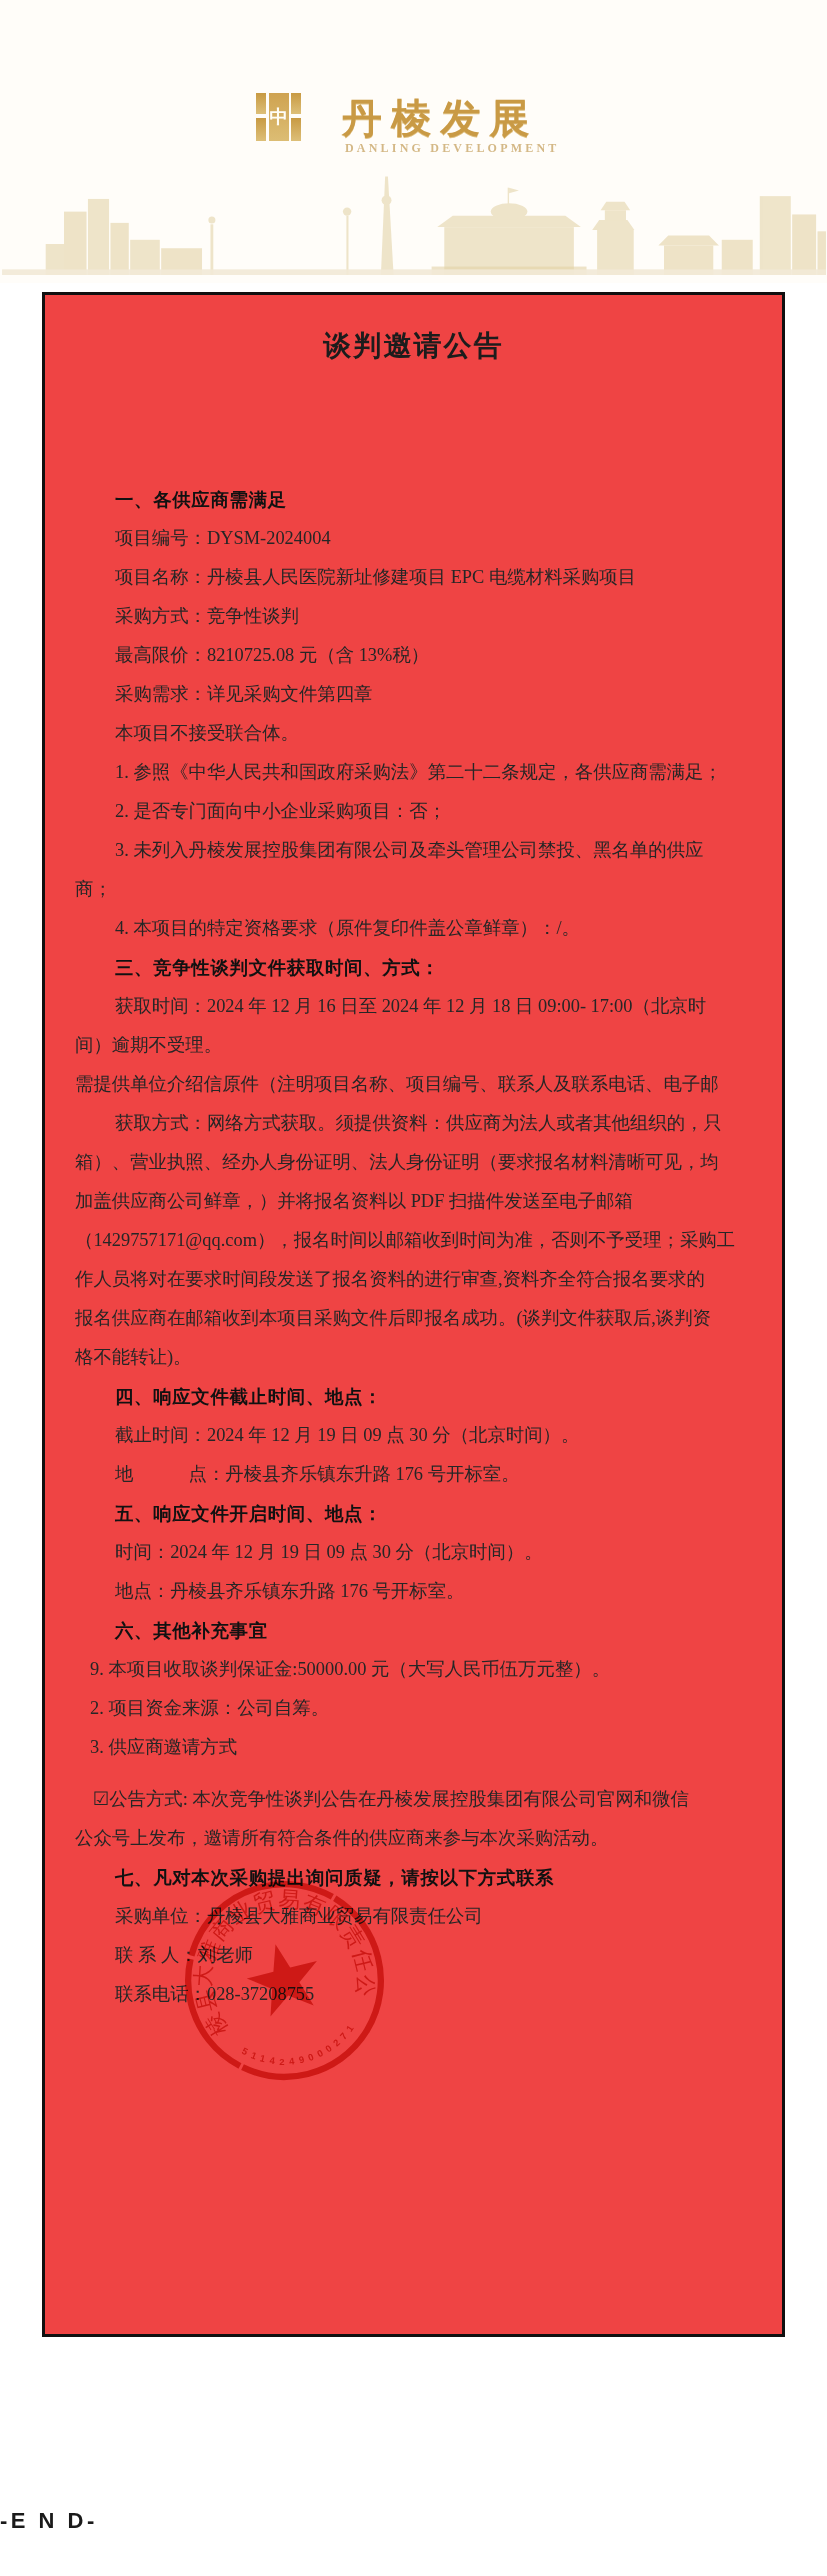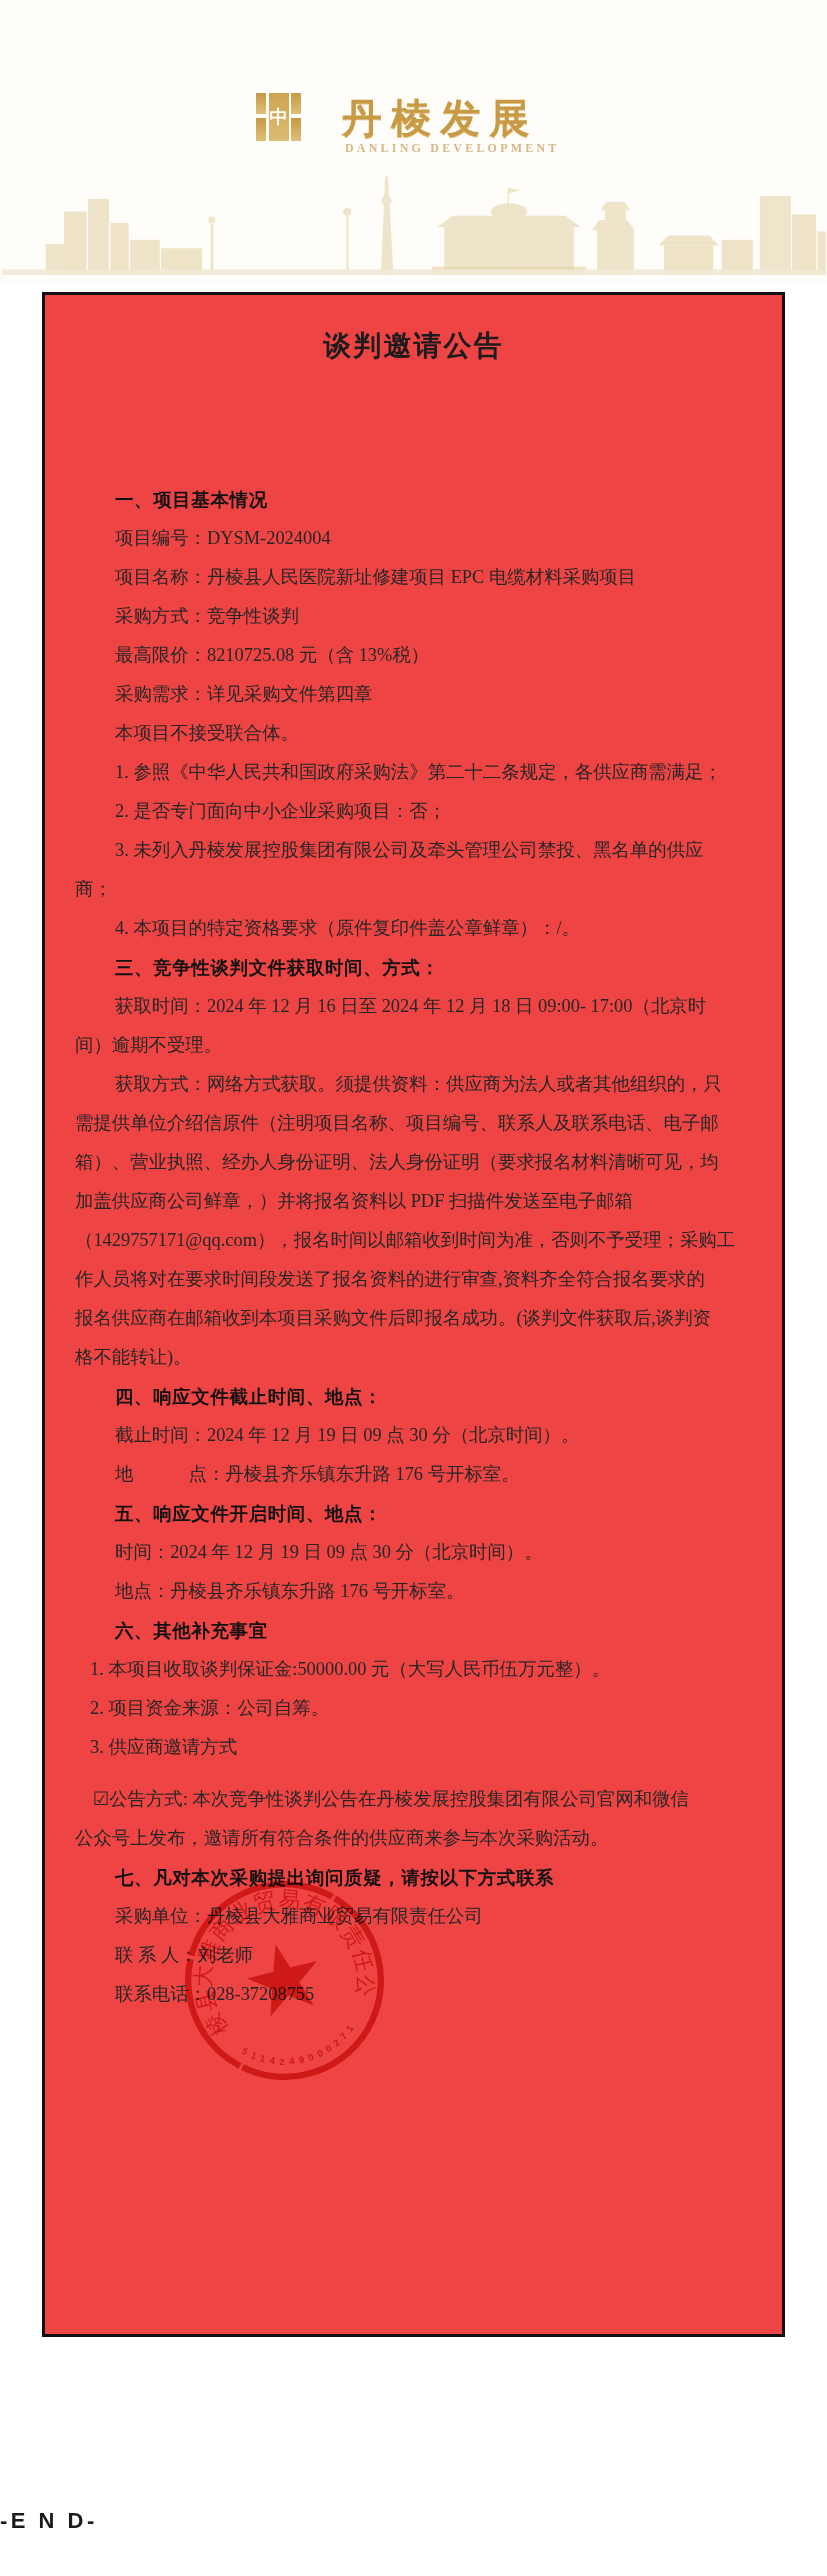--- a/index.html
+++ b/index.html
@@ -97,51 +97,51 @@
         <rect x="1122" y="56" width="34" height="86"></rect>
         <rect x="1158" y="80" width="12" height="62"></rect>
       </g>
       <rect x="0" y="134" width="1170" height="8" fill="#f2e9d6" opacity="0.9"></rect>
     </svg>
   </div>
 
   <div class="doc-box">
     <div class="doc-title">谈判邀请公告</div>
     <div class="doc-body">
-      <div class="ln h i2">一、项目基本情况</div>
+      <div class="ln h i2">一、各供应商需满足</div>
       <div class="ln i2">项目编号：DYSM-2024004</div>
       <div class="ln i2">项目名称：丹棱县人民医院新址修建项目 EPC 电缆材料采购项目</div>
       <div class="ln i2">采购方式：竞争性谈判</div>
       <div class="ln i2">最高限价：8210725.08 元（含 13%税）</div>
       <div class="ln i2">采购需求：详见采购文件第四章</div>
       <div class="ln i2">本项目不接受联合体。</div>
       <div class="ln i2">1. 参照《中华人民共和国政府采购法》第二十二条规定，各供应商需满足；</div>
       <div class="ln i2">2. 是否专门面向中小企业采购项目：否；</div>
       <div class="ln i2">3. 未列入丹棱发展控股集团有限公司及牵头管理公司禁投、黑名单的供应</div>
       <div class="ln i0">商；</div>
       <div class="ln i2">4. 本项目的特定资格要求（原件复印件盖公章鲜章）：/。</div>
       <div class="ln h i2">三、竞争性谈判文件获取时间、方式：</div>
       <div class="ln i2">获取时间：2024 年 12 月 16 日至 2024 年 12 月 18 日 09:00- 17:00（北京时</div>
       <div class="ln i0">间）逾期不受理。</div>
+      <div class="ln i0">需提供单位介绍信原件（注明项目名称、项目编号、联系人及联系电话、电子邮</div>
       <div class="ln i2">获取方式：网络方式获取。须提供资料：供应商为法人或者其他组织的，只</div>
-      <div class="ln i0">需提供单位介绍信原件（注明项目名称、项目编号、联系人及联系电话、电子邮</div>
       <div class="ln i0">箱）、营业执照、经办人身份证明、法人身份证明（要求报名材料清晰可见，均</div>
       <div class="ln i0">加盖供应商公司鲜章，）并将报名资料以 PDF 扫描件发送至电子邮箱</div>
       <div class="ln i0">（1429757171@qq.com），报名时间以邮箱收到时间为准，否则不予受理；采购工</div>
       <div class="ln i0">作人员将对在要求时间段发送了报名资料的进行审查,资料齐全符合报名要求的</div>
       <div class="ln i0">报名供应商在邮箱收到本项目采购文件后即报名成功。(谈判文件获取后,谈判资</div>
       <div class="ln i0">格不能转让)。</div>
       <div class="ln h i2">四、响应文件截止时间、地点：</div>
       <div class="ln i2">截止时间：2024 年 12 月 19 日 09 点 30 分（北京时间）。</div>
       <div class="ln i2">地　　　点：丹棱县齐乐镇东升路 176 号开标室。</div>
       <div class="ln h i2">五、响应文件开启时间、地点：</div>
       <div class="ln i2">时间：2024 年 12 月 19 日 09 点 30 分（北京时间）。</div>
       <div class="ln i2">地点：丹棱县齐乐镇东升路 176 号开标室。</div>
       <div class="ln h i2">六、其他补充事宜</div>
-      <div class="ln i1">1.  本项目收取谈判保证金:50000.00 元（大写人民币伍万元整）。</div>
+      <div class="ln i1">9.  本项目收取谈判保证金:50000.00 元（大写人民币伍万元整）。</div>
       <div class="ln i1">2.  项目资金来源：公司自筹。</div>
       <div class="ln i1">3.  供应商邀请方式</div>
       <div class="ln ic mt18">☑公告方式: 本次竞争性谈判公告在丹棱发展控股集团有限公司官网和微信</div>
       <div class="ln i0">公众号上发布，邀请所有符合条件的供应商来参与本次采购活动。</div>
       <div class="ln h i2">七、凡对本次采购提出询问质疑，请按以下方式联系</div>
       <div class="ln i2">采购单位：丹棱县大雅商业贸易有限责任公司</div>
       <div class="ln i2">联 系 人：刘老师</div>
       <div class="ln i2">联系电话：028-37208755</div>
     </div>
   </div>

